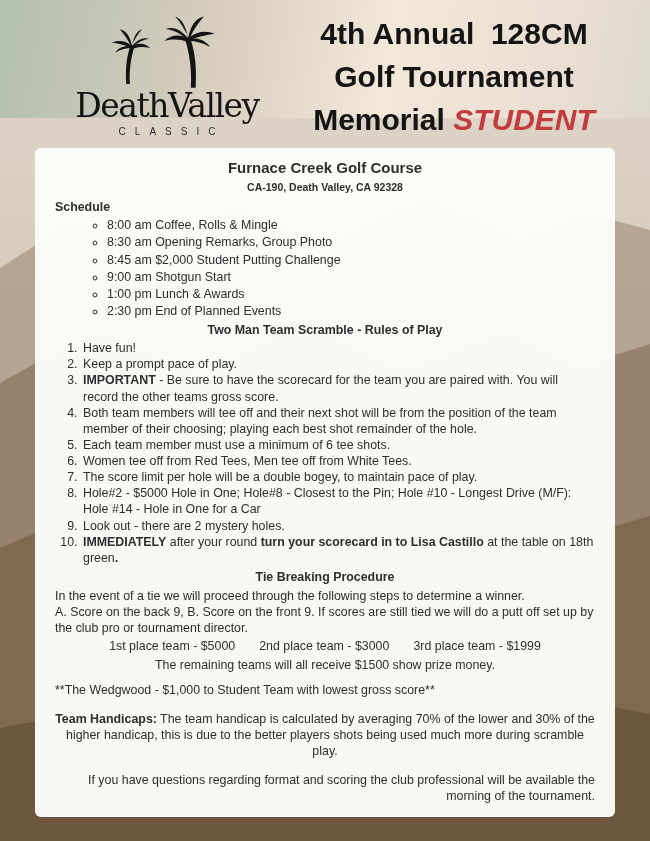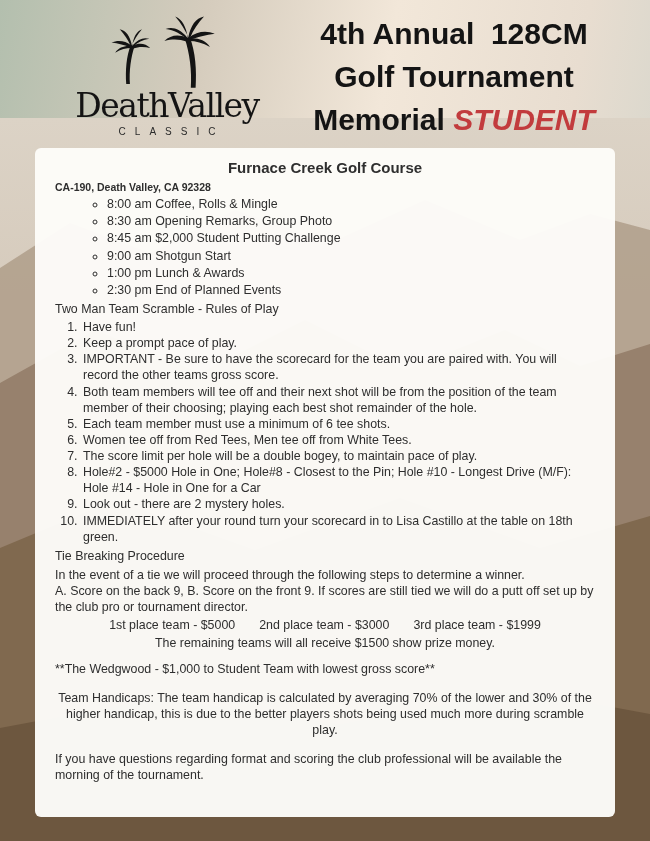--- a/index.html
+++ b/index.html
@@ -41,35 +41,35 @@
 
   
   .card {
     position:absolute; left:35px; top:148px; right:35px; bottom:24px;
     background:rgba(253,252,249,0.97);
     border-radius:6px;
     padding:8px 20px 10px 20px;
     font-size:12.4px; line-height:1.3; color:#2e2e2e;
   }
   .venue-name { text-align:center; font-weight:bold; font-size:15px; margin-top:2px; }
-  .venue-addr { font-weight:bold; font-size:10.5px; margin-top:3px; }
+  .venue-addr { text-align:center; font-weight:bold; font-size:10.5px; margin-top:3px; }
   .sec-head-left { font-weight:bold; margin-top:5px; }
   ul.schedule { list-style:circle; margin-top:2px; padding-left:52px; }
   ul.schedule li { margin:1px 0; }
-  .sec-head-center { font-weight:normal; margin-top:3px; }
+  .sec-head-center { font-weight:bold; text-align:center; margin-top:3px; }
   ol.rules { margin-top:2px; padding-left:26px; }
   ol.rules li { padding-left:2px; }
   .tie-body { white-space:pre-line; margin-top:3px; }
   .prize-lead { text-align:center; margin-top:5px; white-space:pre-wrap; }
   .places { display:flex; justify-content:center; gap:24px; margin-top:2px; }
   .remaining { text-align:center; margin-top:2px; }
   .wedgwood { text-align:left; margin-top:9px; }
   .handicaps { text-align:center; margin-top:13px; }
-  .footer-note { text-align:left; margin-top:13px; }
-  b { font-weight:normal;text-align:center; }
+  .footer-note { text-align:right; margin-top:13px; }
+  b { font-weight:bold;text-align:center; }
 </style>
 </head>
 <body style="--accent-red: #c23b3d;">
 
 <div class="bg-sky"></div>
 <svg class="bg-mountains" viewBox="0 0 650 723" preserveAspectRatio="none">
   <defs>
     <linearGradient id="sky" x1="0" y1="0" x2="0" y2="1">
       <stop offset="0" stop-color="#dcd3c6"></stop>
       <stop offset="1" stop-color="#c3b2a0"></stop>
@@ -111,20 +111,21 @@
     <div class="title-line">4th Annual  128CM</div>
     <div class="title-line">Golf Tournament</div>
     <div class="title-line"><span>Memorial </span><span class="accent">STUDENT</span></div>
   </div>
 </div>
 
 <div class="card">
   <div class="venue-name">Furnace Creek Golf Course</div>
   <div class="venue-addr">CA-190, Death Valley, CA 92328</div>
 
+  <div class="sec-head-left">Schedule</div>
   <ul class="schedule">
       <li>8:00 am Coffee, Rolls &amp; Mingle</li>
       <li>8:30 am Opening Remarks, Group Photo</li>
       <li>8:45 am $2,000 Student Putting Challenge</li>
       <li>9:00 am Shotgun Start</li>
       <li>1:00 pm Lunch &amp; Awards</li>
       <li>2:30 pm End of Planned Events</li>
     </ul>
 
   <div class="sec-head-center">Two Man Team Scramble - Rules of Play</div>

